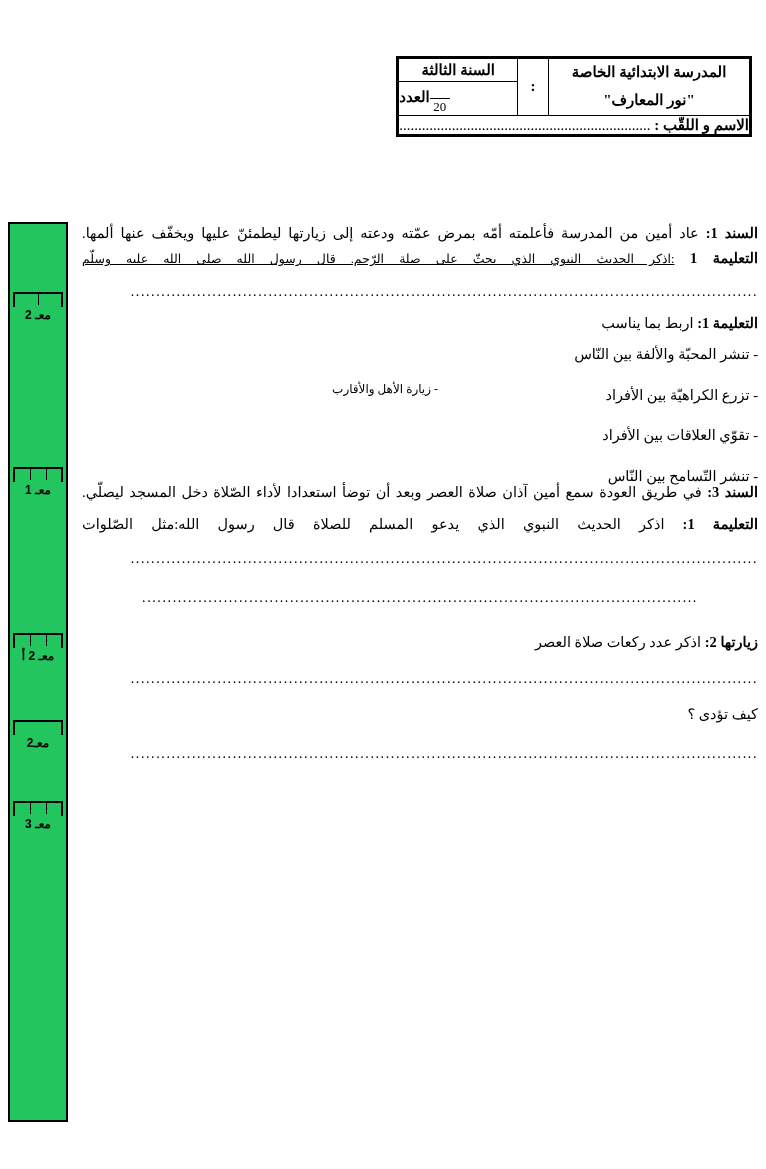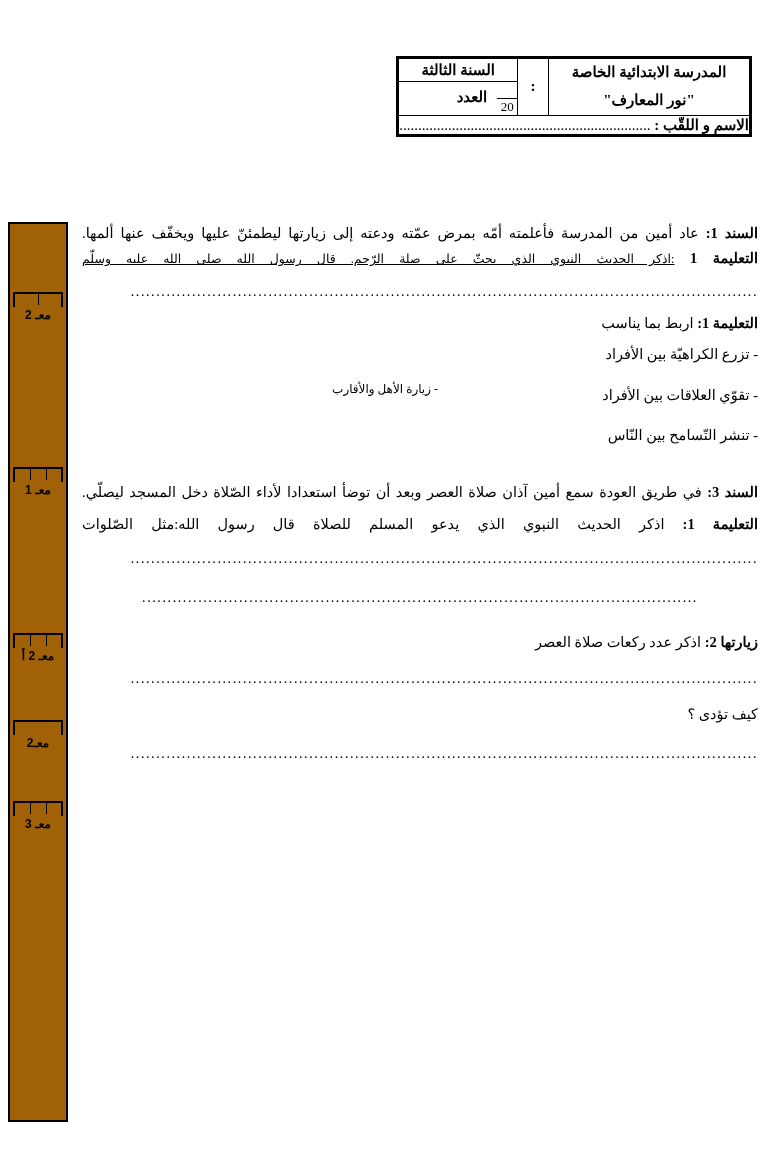--- a/index.html
+++ b/index.html
@@ -62,21 +62,21 @@
     padding: 6px 4px;
   }
   .cell-num {
     width: 118px;
     padding: 4px 8px 4px 4px;
     text-align: right;
   }
   .num-wrap {
     display: inline-flex;
     align-items: center;
-    gap: 10px;
+    justify-content: flex-end;
     width: 100%;
   }
   .frac {
     display: inline-block;
     text-align: center;
     font-weight: normal;
     line-height: 1;
     position: relative;
     top: 4px;
   }
@@ -172,21 +172,21 @@
   }
 
   
   .grade-col {
     position: absolute;
     top: 222px;
     left: 8px;
     width: 56px;
     height: 896px;
     border: 2px solid #000;
-    background: #a16207;
+    background: #22c55e;
   }
   .marker {
     position: absolute;
     left: 3px;
     width: 50px;
   }
   .ticks {
     position: relative;
     height: 13px;
     border-top: 2px solid #000;
@@ -274,20 +274,21 @@
     </div>
 
 
     <p class="para nojust" style="text-align:center;margin-top:8px">
       <span class="lbl">التعليمة 1:</span>
       <span>اربط بما يناسب</span>
     </p>
 
     <div class="match">
       <div class="match-right">
+        <div class="opt">- تنشر المحبّة والألفة بين النّاس</div>
         <div class="opt">- تزرع الكراهيّة بين الأفراد</div>
         <div class="opt">- تقوّي العلاقات بين الأفراد</div>
         <div class="opt">- تنشر التّسامح بين النّاس</div>
       </div>
       <div class="match-left">- زيارة الأهل والأقارب</div>
     </div>
 
     <p class="para" style="margin-top:4px">
       <span class="lbl">السند 3:</span>
       <span>في طريق العودة سمع أمين آذان صلاة العصر وبعد أن توضأ استعدادا لأداء الصّلاة دخل المسجد ليصلّي.</span>

